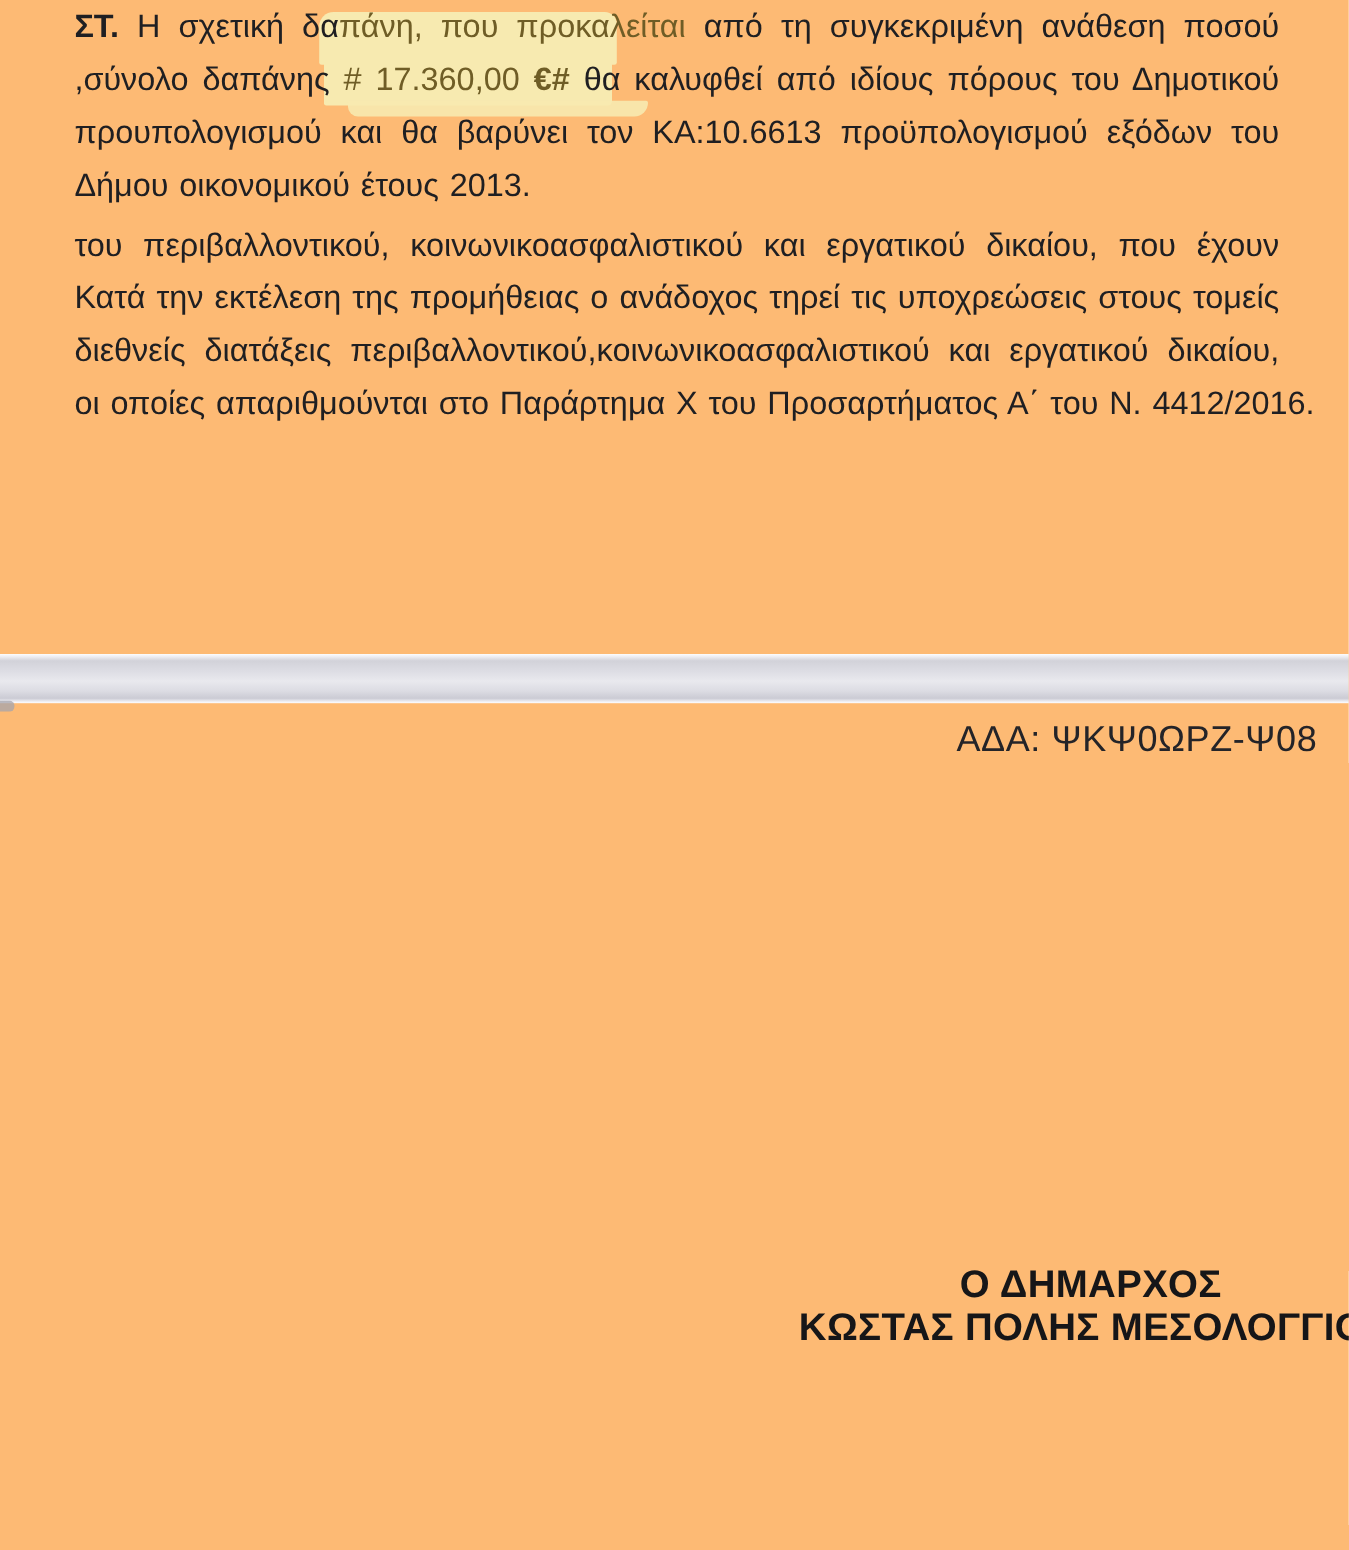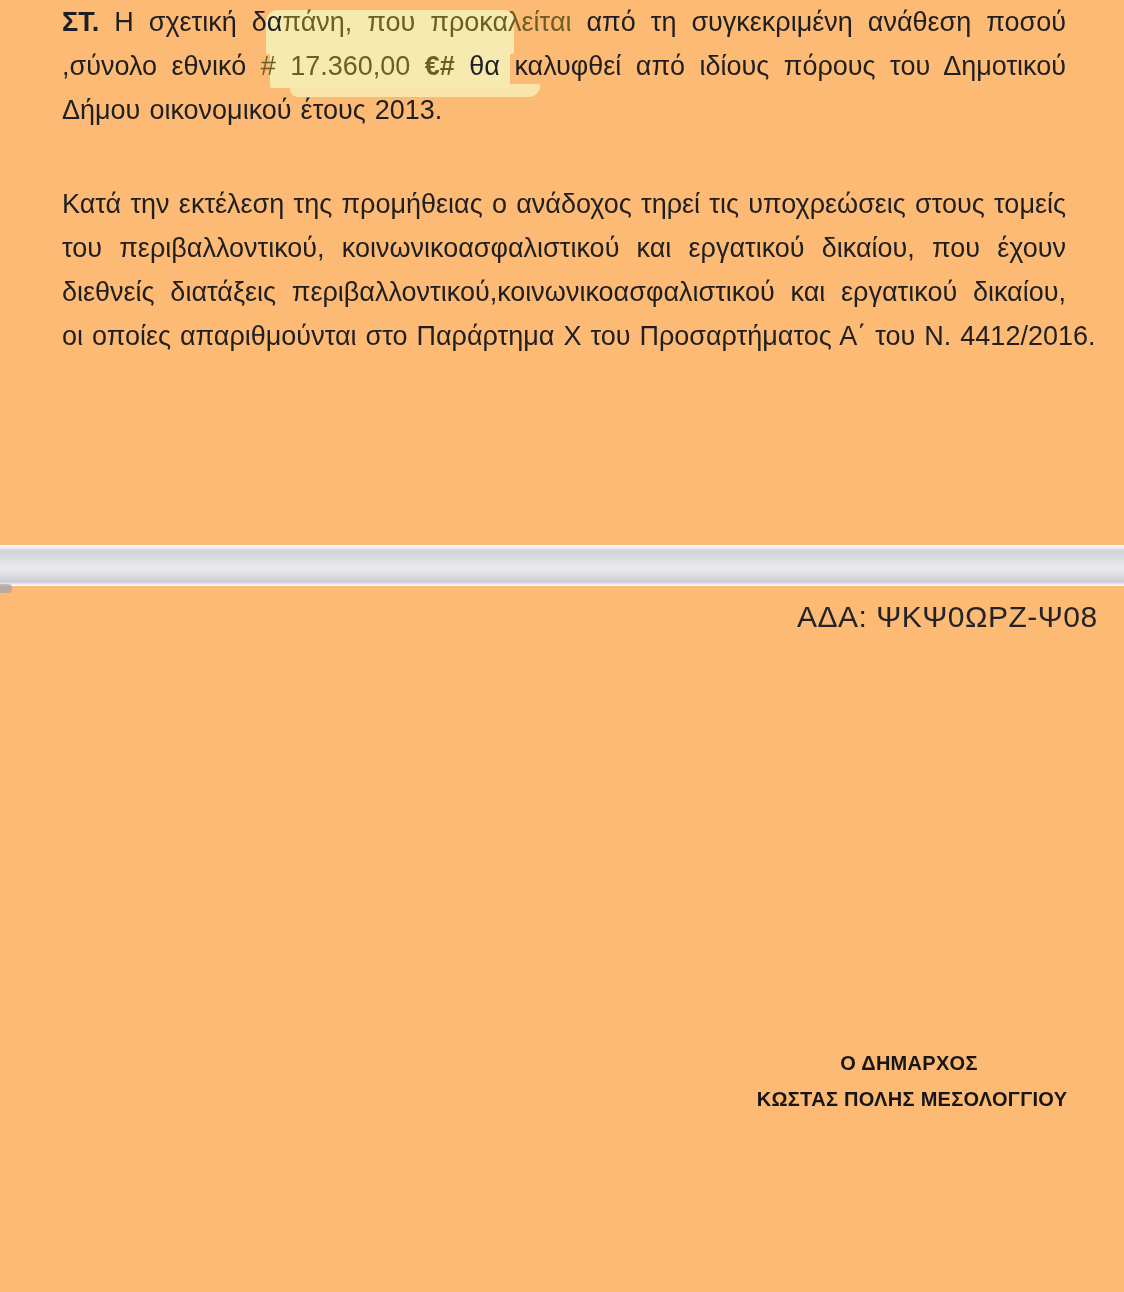--- a/index.html
+++ b/index.html
@@ -30,43 +30,44 @@
   .band{
     position:absolute;left:0;top:545px;width:1124px;height:41px;z-index:2;
     background:linear-gradient(180deg,
       #fdfdfe 0%, #ececf1 6%, #d2d2d9 14%, #dddde4 35%,
       #e9e9ee 55%, #dcdce3 75%, #cbcbd4 90%, #f1f1f6 97%, #fdfdfe 100%);
   }
   .notch{position:absolute;left:0;top:584px;width:12px;height:9px;background:#a4a4ae;border-radius:0 4px 4px 0;opacity:.75;z-index:3;}
   
   .ada{position:absolute;left:797px;top:600px;font-size:30px;letter-spacing:.5px;color:#242428;white-space:nowrap;z-index:2;}
   
-  .sig{position:absolute;transform:translateX(-50%);font-weight:bold;font-size:20px;letter-spacing:.3px;white-space:nowrap;color:#161618;z-index:2;}
+  .sig{position:absolute;transform:translateX(-50%);font-weight:bold;font-size:32px;letter-spacing:.3px;white-space:nowrap;color:#161618;z-index:2;}
   #sig-title{left:909px;top:1052px;}
   #sig-municipality{left:912px;top:1088px;}
   #sig-name{left:948px;top:1190px;}
 </style>
 </head>
 <body>
 
 <div class="page">
 
   <div class="blob" id="blob-top"></div>
   <div class="blob" id="blob-mid"></div>
   <div class="blob" id="blob-bottom"></div>
 
   <div class="para" id="para-1">
     <div class="line"><span class="b">ΣΤ.</span><span> Η σχετική δα</span><span class="hl">πάνη,  που προκαλείται</span><span> από  τη συγκεκριμένη ανάθεση ποσού</span></div>
-    <div class="line"><span>,σύνολο εθνικό </span><span class="hl"># 17.360,00 </span><span class="hl b">€#</span><span> θα καλυφθεί από ιδίους  πόρους  του Δημοτικού</span></div>
+    <div class="line"><span>,σύνολο δαπάνης </span><span class="hl"># 17.360,00 </span><span class="hl b">€#</span><span> θα καλυφθεί από ιδίους  πόρους  του Δημοτικού</span></div>
+    <div class="line">προυπολογισμού  και θα βαρύνει τον ΚΑ:10.6613  προϋπολογισμού εξόδων του</div>
     <div class="line last">Δήμου οικονομικού έτους 2013.</div>
   </div>
 
   <div class="para" id="para-2">
+    <div class="line">του περιβαλλοντικού, κοινωνικοασφαλιστικού και εργατικού δικαίου, που έχουν</div>
     <div class="line">Κατά την εκτέλεση της προμήθειας ο ανάδοχος τηρεί τις υποχρεώσεις στους τομείς</div>
-    <div class="line">του περιβαλλοντικού, κοινωνικοασφαλιστικού και εργατικού δικαίου, που έχουν</div>
     <div class="line">διεθνείς διατάξεις περιβαλλοντικού,κοινωνικοασφαλιστικού και εργατικού δικαίου,</div>
     <div class="line last">οι οποίες απαριθμούνται στο Παράρτημα Χ του Προσαρτήματος Α΄ του Ν. 4412/2016.</div>
   </div>
 
   <div class="band"></div>
   <div class="notch"></div>
 
   <div class="ada">ΑΔΑ: ΨΚΨ0ΩΡΖ-Ψ08</div>
 
 

